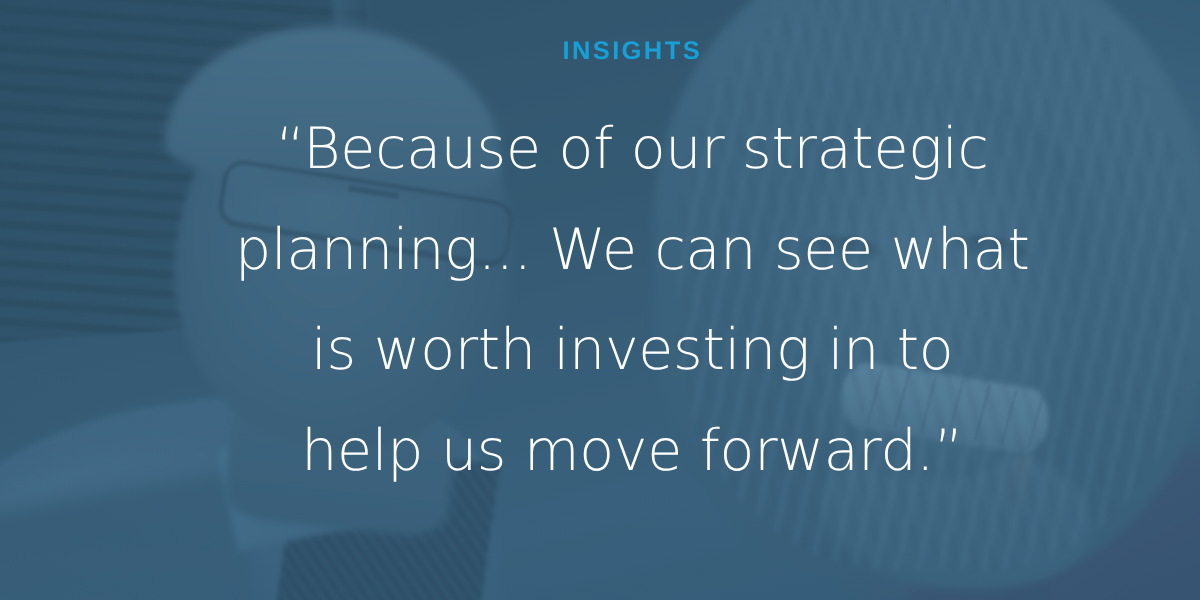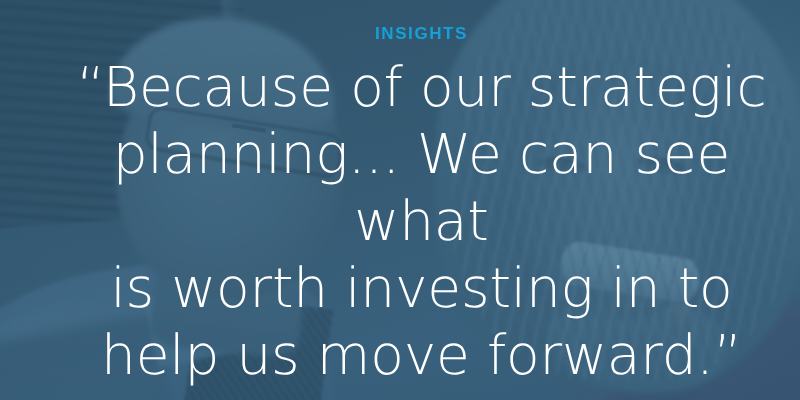--- a/index.html
+++ b/index.html
@@ -248,27 +248,27 @@
     margin-top: 25px;
     font-family: "Liberation Sans", sans-serif;
     font-weight: bold;
     font-size: 17px;
     letter-spacing: 1.6px;
     color: #17a0d8;
     line-height: 1;
     text-align: center;
   }
   .quote {
-    margin-top: 12px;
+    margin-top: 24px;
     width: 720px;
     text-align: center;
     color: #ffffff;
     font-family: "DejaVu Sans", "Liberation Sans", sans-serif;
     font-weight: 300;
-    font-size: 55px;
+    font-size: 38px;
     line-height: 67px;
     letter-spacing: -0.2px;
     white-space: pre-line;
     text-rendering: geometricPrecision;
   }
 </style>
 </head>
 <body>
 
 <div id="stage" style="background: #0c4a6e; padding-left: 43px;">

